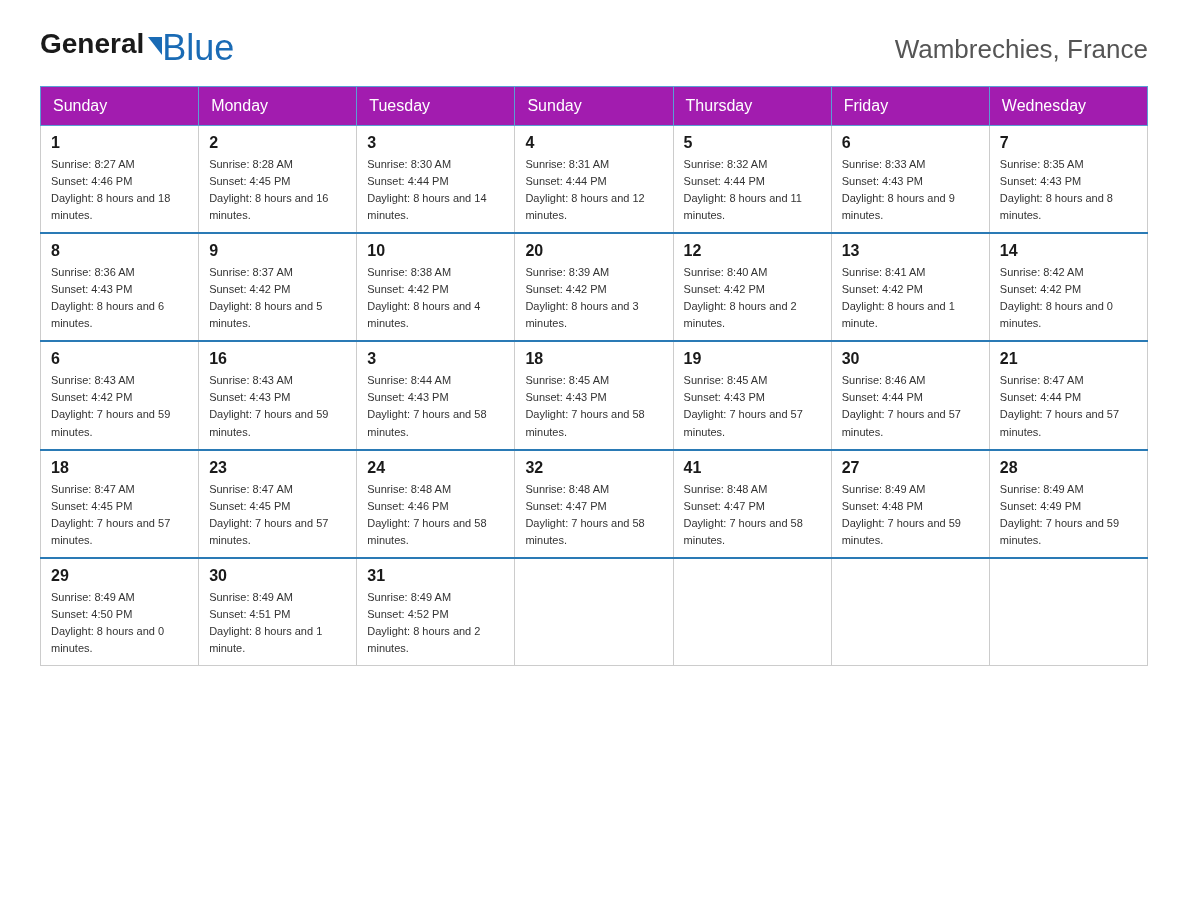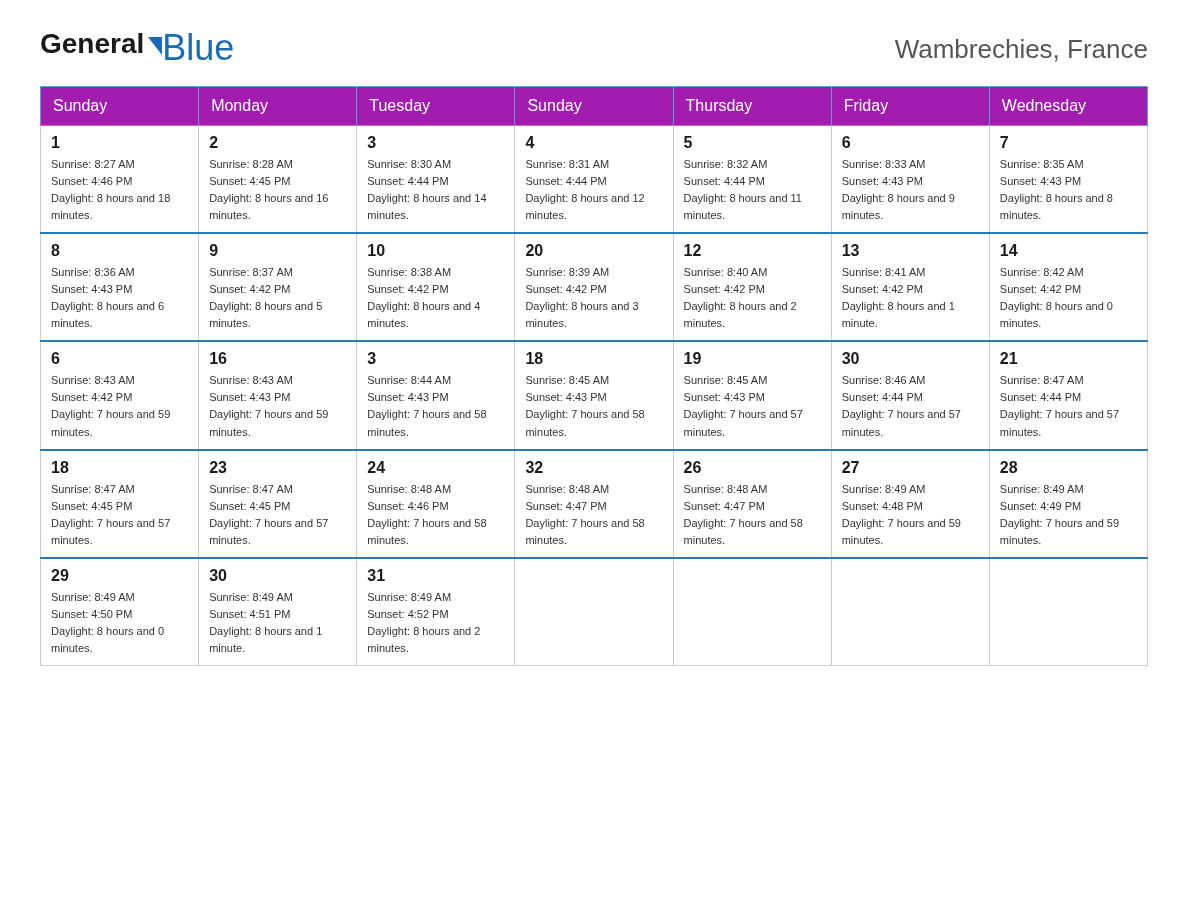--- a/index.html
+++ b/index.html
@@ -232,21 +232,21 @@
         </td>
         <td>
           <span class="day-number">24</span>
           <div class="day-info">Sunrise: 8:48 AM<br>Sunset: 4:46 PM<br>Daylight: 7 hours and 58 minutes.</div>
         </td>
         <td>
           <span class="day-number">32</span>
           <div class="day-info">Sunrise: 8:48 AM<br>Sunset: 4:47 PM<br>Daylight: 7 hours and 58 minutes.</div>
         </td>
         <td>
-          <span class="day-number">26</span>
+          <span class="day-number">41</span>
           <div class="day-info">Sunrise: 8:48 AM<br>Sunset: 4:47 PM<br>Daylight: 7 hours and 58 minutes.</div>
         </td>
         <td>
           <span class="day-number">27</span>
           <div class="day-info">Sunrise: 8:49 AM<br>Sunset: 4:48 PM<br>Daylight: 7 hours and 59 minutes.</div>
         </td>
         <td>
           <span class="day-number">28</span>
           <div class="day-info">Sunrise: 8:49 AM<br>Sunset: 4:49 PM<br>Daylight: 7 hours and 59 minutes.</div>
         </td>

